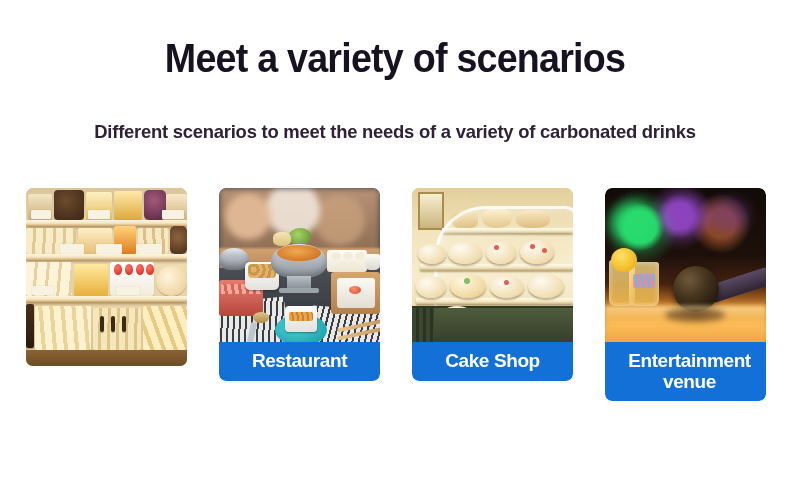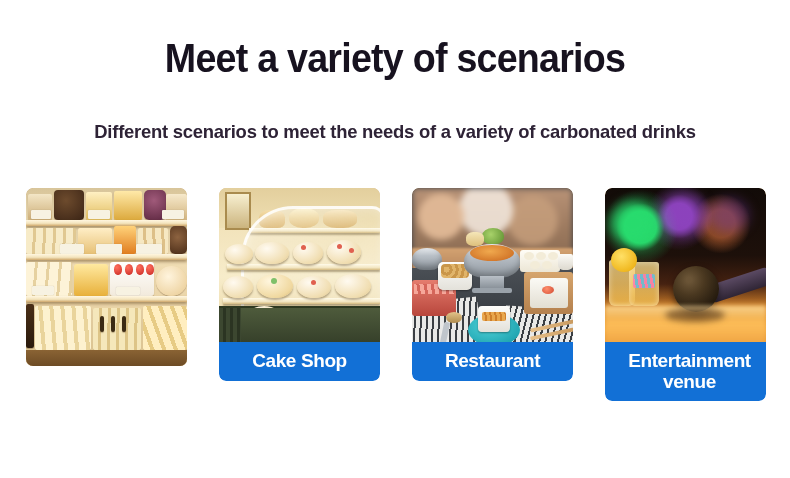--- a/index.html
+++ b/index.html
@@ -315,20 +315,73 @@
         <div class="p1-item" style="left:74px;top:128px;width:4px;height:16px;background:#3b2a14;border-radius:2px;"></div>
         <div class="p1-item" style="left:85px;top:128px;width:4px;height:16px;background:#3b2a14;border-radius:2px;"></div>
         <div class="p1-item" style="left:96px;top:128px;width:4px;height:16px;background:#3b2a14;border-radius:2px;"></div>
         <div class="p1-item" style="left:117px;top:118px;width:44px;height:44px;background:repeating-linear-gradient(70deg,#ffeec0 0 7px,#e7cb84 7px 11px);"></div>
         <div class="p1-shelfdark" style="top:162px;height:16px;"></div>
       </div>
     </div>
 
     <div class="card">
       <div class="photo">
+        <div class="p3-bg"></div>
+        <div class="p3-blurtop"></div>
+        <div class="p3-woodbar"></div>
+        <div class="p3-table"></div>
+
+        <div class="p3-mat" style="left:-4px;top:112px;width:72px;height:58px;transform:rotate(-6deg);"></div>
+        <div class="p3-mat" style="left:92px;top:120px;width:76px;height:54px;transform:rotate(4deg);"></div>
+
+        <div style="left:0px;top:92px;width:44px;height:36px;background:linear-gradient(180deg,#e57c6e,#b8463c);border-radius:3px;"></div>
+        <div style="left:2px;top:96px;width:40px;height:10px;background:repeating-linear-gradient(80deg,#f6a79a 0 4px,#d5655a 4px 7px);"></div>
+
+        <div class="p3-pot" style="left:0px;top:60px;width:30px;height:22px;"></div>
+
+        <div class="p3-bowl" style="left:26px;top:74px;width:34px;height:28px;border-radius:5px;"></div>
+        <div style="left:29px;top:76px;width:28px;height:14px;background:repeating-radial-gradient(circle at 20% 40%, #e0b46a 0 3px, #c9964a 3px 6px);border-radius:4px;"></div>
+
+        <div class="p3-pot" style="left:52px;top:56px;width:56px;height:34px;"></div>
+        <div class="p3-broth" style="left:58px;top:57px;width:44px;height:16px;"></div>
+
+        <div style="left:70px;top:40px;width:22px;height:16px;border-radius:50% 50% 40% 40%;background:radial-gradient(circle at 40% 40%,#a8d26a,#5d8f2f);"></div>
+        <div style="left:54px;top:44px;width:18px;height:14px;border-radius:40%;background:linear-gradient(180deg,#f5e6b8,#ddc07c);"></div>
+
+        <div style="left:68px;top:88px;width:24px;height:16px;background:linear-gradient(180deg,#b9c0c7,#7b838b);"></div>
+        <div style="left:60px;top:100px;width:40px;height:5px;background:#9aa2aa;border-radius:2px;"></div>
+
+        <div class="p3-wood" style="left:112px;top:84px;width:49px;height:42px;"></div>
+        <div style="left:118px;top:90px;width:38px;height:30px;background:linear-gradient(180deg,#fbfaf5,#e2ded2);border-radius:3px;"></div>
+        <div style="left:130px;top:98px;width:12px;height:8px;border-radius:50%;background:radial-gradient(circle at 40% 35%,#ff8e6c,#d04a32);"></div>
+
+        <div style="left:108px;top:62px;width:40px;height:22px;background:linear-gradient(180deg,#fffdf6,#ece6d5);border-radius:3px;"></div>
+        <div style="left:112px;top:64px;width:10px;height:8px;border-radius:50%;background:#f3ecd8;"></div>
+        <div style="left:124px;top:64px;width:10px;height:8px;border-radius:50%;background:#f3ecd8;"></div>
+        <div style="left:136px;top:64px;width:10px;height:8px;border-radius:50%;background:#f3ecd8;"></div>
+        <div style="left:118px;top:73px;width:10px;height:8px;border-radius:50%;background:#f3ecd8;"></div>
+        <div style="left:130px;top:73px;width:10px;height:8px;border-radius:50%;background:#f3ecd8;"></div>
+
+        <div class="p3-plate" style="left:56px;top:126px;width:52px;height:32px;"></div>
+        <div class="p3-bowl" style="left:66px;top:118px;width:32px;height:26px;"></div>
+        <div style="left:70px;top:124px;width:24px;height:9px;background:repeating-linear-gradient(85deg,#e8a74e 0 3px,#cf7f2b 3px 5px);border-radius:2px;"></div>
+
+        <div style="left:34px;top:124px;width:16px;height:11px;border-radius:50%;background:linear-gradient(180deg,#e2c38a,#b08c4e);"></div>
+        <div style="left:30px;top:134px;width:6px;height:22px;background:#bfc5cb;border-radius:2px;transform:rotate(12deg);"></div>
+
+        <div class="p3-stick" style="left:118px;top:136px;width:44px;height:4px;transform:rotate(-12deg);"></div>
+        <div class="p3-stick" style="left:118px;top:144px;width:44px;height:4px;transform:rotate(-12deg);"></div>
+
+        <div style="left:146px;top:66px;width:15px;height:16px;background:linear-gradient(180deg,#fcfbf7,#ddd9cf);border-radius:2px 2px 5px 5px;"></div>
+      </div>
+      <div class="label">Restaurant</div>
+    </div>
+
+    <div class="card">
+      <div class="photo">
         <div class="p2-bg"></div>
         <div class="p2-wall"></div>
 
         <div style="left:6px;top:4px;width:22px;height:34px;background:linear-gradient(180deg,#f7efd0,#cbb47e);border:2px solid #a98b4e;"></div>
 
         <div class="p2-shelf" style="left:30px;top:40px;width:131px;height:5px;"></div>
         <div style="left:40px;top:22px;width:26px;height:18px;border-radius:40% 40% 30% 30%;background:linear-gradient(180deg,#f4ddaa,#d9b269);"></div>
         <div style="left:70px;top:20px;width:30px;height:20px;border-radius:45%;background:linear-gradient(180deg,#fbeec2,#e0bd79);"></div>
         <div style="left:104px;top:22px;width:34px;height:18px;border-radius:40%;background:linear-gradient(180deg,#f6e3b5,#dbb773);"></div>
 
@@ -358,73 +411,20 @@
         <div class="p2-cake" style="left:106px;top:120px;width:40px;height:28px;background:radial-gradient(ellipse at 35% 30%,#fff4e4,#f4d3b0 70%,#dfae84);"></div>
         <div class="p2-dot" style="left:80px;top:124px;width:6px;height:6px;background:#f1c232;"></div>
         <div class="p2-counter"></div>
         <div style="left:0px;bottom:0;width:22px;height:58px;background:repeating-linear-gradient(90deg,#3c4730 0 4px,#2b3422 4px 7px);"></div>
       </div>
       <div class="label">Cake Shop</div>
     </div>
 
     <div class="card">
       <div class="photo">
-        <div class="p3-bg"></div>
-        <div class="p3-blurtop"></div>
-        <div class="p3-woodbar"></div>
-        <div class="p3-table"></div>
-
-        <div class="p3-mat" style="left:-4px;top:112px;width:72px;height:58px;transform:rotate(-6deg);"></div>
-        <div class="p3-mat" style="left:92px;top:120px;width:76px;height:54px;transform:rotate(4deg);"></div>
-
-        <div style="left:0px;top:92px;width:44px;height:36px;background:linear-gradient(180deg,#e57c6e,#b8463c);border-radius:3px;"></div>
-        <div style="left:2px;top:96px;width:40px;height:10px;background:repeating-linear-gradient(80deg,#f6a79a 0 4px,#d5655a 4px 7px);"></div>
-
-        <div class="p3-pot" style="left:0px;top:60px;width:30px;height:22px;"></div>
-
-        <div class="p3-bowl" style="left:26px;top:74px;width:34px;height:28px;border-radius:5px;"></div>
-        <div style="left:29px;top:76px;width:28px;height:14px;background:repeating-radial-gradient(circle at 20% 40%, #e0b46a 0 3px, #c9964a 3px 6px);border-radius:4px;"></div>
-
-        <div class="p3-pot" style="left:52px;top:56px;width:56px;height:34px;"></div>
-        <div class="p3-broth" style="left:58px;top:57px;width:44px;height:16px;"></div>
-
-        <div style="left:70px;top:40px;width:22px;height:16px;border-radius:50% 50% 40% 40%;background:radial-gradient(circle at 40% 40%,#a8d26a,#5d8f2f);"></div>
-        <div style="left:54px;top:44px;width:18px;height:14px;border-radius:40%;background:linear-gradient(180deg,#f5e6b8,#ddc07c);"></div>
-
-        <div style="left:68px;top:88px;width:24px;height:16px;background:linear-gradient(180deg,#b9c0c7,#7b838b);"></div>
-        <div style="left:60px;top:100px;width:40px;height:5px;background:#9aa2aa;border-radius:2px;"></div>
-
-        <div class="p3-wood" style="left:112px;top:84px;width:49px;height:42px;"></div>
-        <div style="left:118px;top:90px;width:38px;height:30px;background:linear-gradient(180deg,#fbfaf5,#e2ded2);border-radius:3px;"></div>
-        <div style="left:130px;top:98px;width:12px;height:8px;border-radius:50%;background:radial-gradient(circle at 40% 35%,#ff8e6c,#d04a32);"></div>
-
-        <div style="left:108px;top:62px;width:40px;height:22px;background:linear-gradient(180deg,#fffdf6,#ece6d5);border-radius:3px;"></div>
-        <div style="left:112px;top:64px;width:10px;height:8px;border-radius:50%;background:#f3ecd8;"></div>
-        <div style="left:124px;top:64px;width:10px;height:8px;border-radius:50%;background:#f3ecd8;"></div>
-        <div style="left:136px;top:64px;width:10px;height:8px;border-radius:50%;background:#f3ecd8;"></div>
-        <div style="left:118px;top:73px;width:10px;height:8px;border-radius:50%;background:#f3ecd8;"></div>
-        <div style="left:130px;top:73px;width:10px;height:8px;border-radius:50%;background:#f3ecd8;"></div>
-
-        <div class="p3-plate" style="left:56px;top:126px;width:52px;height:32px;"></div>
-        <div class="p3-bowl" style="left:66px;top:118px;width:32px;height:26px;"></div>
-        <div style="left:70px;top:124px;width:24px;height:9px;background:repeating-linear-gradient(85deg,#e8a74e 0 3px,#cf7f2b 3px 5px);border-radius:2px;"></div>
-
-        <div style="left:34px;top:124px;width:16px;height:11px;border-radius:50%;background:linear-gradient(180deg,#e2c38a,#b08c4e);"></div>
-        <div style="left:30px;top:134px;width:6px;height:22px;background:#bfc5cb;border-radius:2px;transform:rotate(12deg);"></div>
-
-        <div class="p3-stick" style="left:118px;top:136px;width:44px;height:4px;transform:rotate(-12deg);"></div>
-        <div class="p3-stick" style="left:118px;top:144px;width:44px;height:4px;transform:rotate(-12deg);"></div>
-
-        <div style="left:146px;top:66px;width:15px;height:16px;background:linear-gradient(180deg,#fcfbf7,#ddd9cf);border-radius:2px 2px 5px 5px;"></div>
-      </div>
-      <div class="label">Restaurant</div>
-    </div>
-
-    <div class="card">
-      <div class="photo">
         <div class="p4-bg"></div>
         <div class="p4-blurpurple" style="left:56px;top:6px;width:46px;height:40px;background:rgba(150,70,200,.55);"></div>
         <div class="p4-blurpurple" style="left:104px;top:10px;width:40px;height:34px;background:rgba(120,60,170,.40);"></div>
         <div class="p4-blurpurple" style="left:6px;top:14px;width:44px;height:42px;background:rgba(40,220,110,.85);"></div>
         <div class="p4-tablelight"></div>
 
         <div class="p4-mic-body" style="left:104px;top:88px;width:62px;height:18px;"></div>
 
         <div class="p4-mic-head" style="left:68px;top:78px;width:46px;height:46px;"></div>
 

